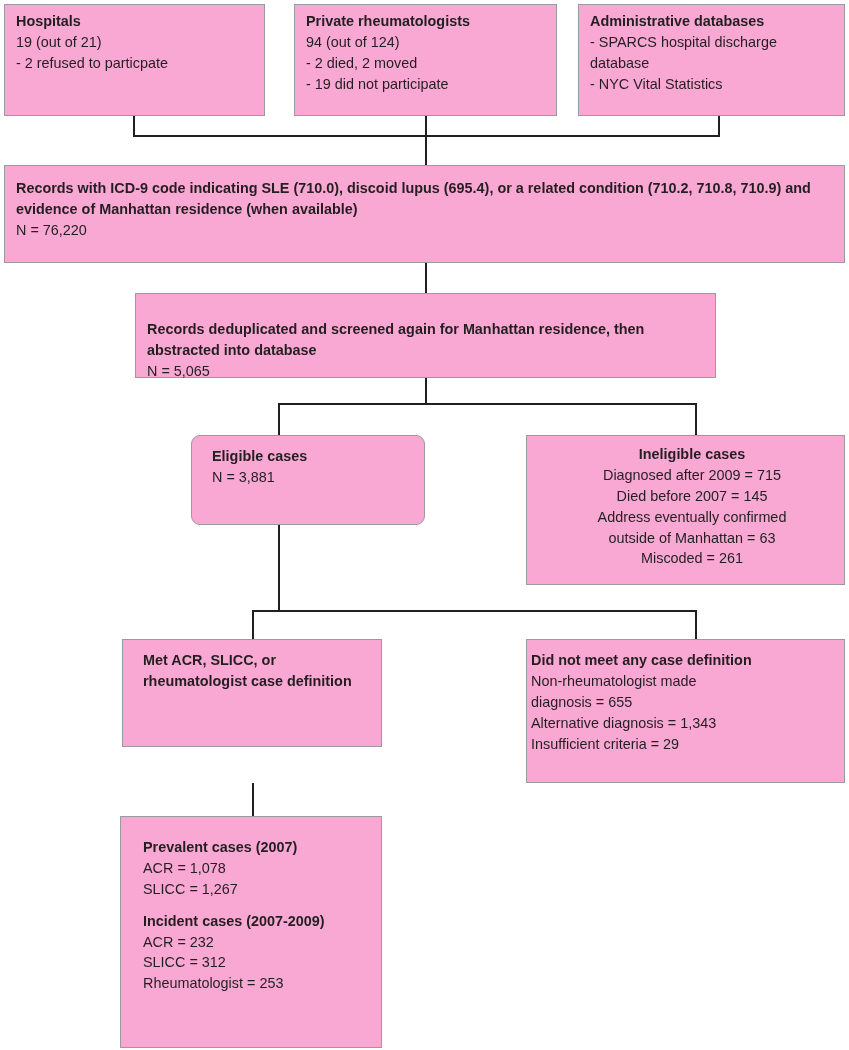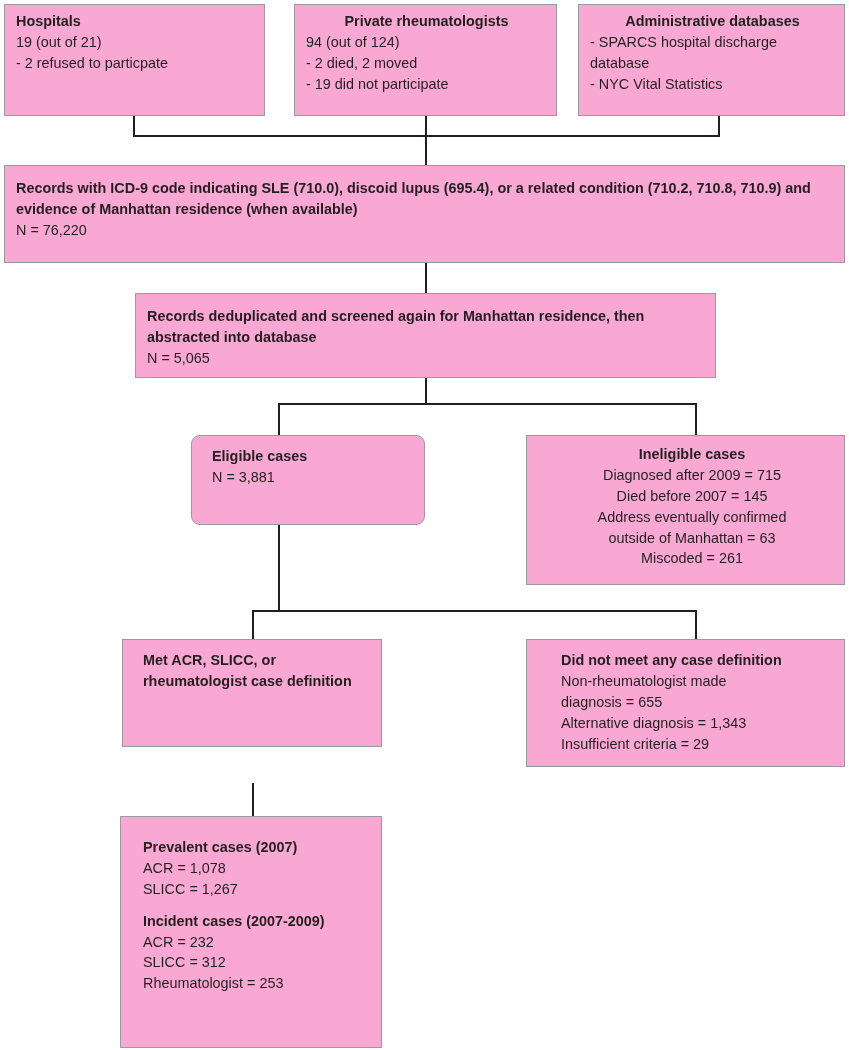--- a/index.html
+++ b/index.html
@@ -30,21 +30,20 @@
     line-height: 1.45;
     z-index: 2;
   }
   .box .hd {
     font-weight: bold;
   }
   .box .ln {
     white-space: pre-wrap;
   }
   .center {
-    text-align: center;
   }
   .ctr-line {
   }
   .spacer {
     height: 11px;
   }
   
   .conn {
     position: absolute;
     background: #231f20;
@@ -84,21 +83,21 @@
   <div class="conn h" style="left:133px; top:135px; width:587px;"></div>
   <div class="conn v" style="left:425px; top:135px; height:30px;"></div>
 
   <div class="box" style="left:4px; top:165px; width:841px; height:98px; padding-top:12px;">
     <div class="hd">Records with ICD-9 code indicating SLE (710.0), discoid lupus (695.4), or a related condition (710.2, 710.8, 710.9) and evidence of Manhattan residence (when available)</div>
     <div class="ctr-line">N = 76,220</div>
   </div>
 
   <div class="conn v" style="left:425px; top:263px; height:30px;"></div>
 
-  <div class="box" style="left:135px; top:293px; width:581px; height:85px; padding-top:12px;">
+  <div class="box" style="left:135px; top:293px; width:581px; height:85px; padding-top:25px;">
     <div class="hd">Records deduplicated and screened again for Manhattan residence, then abstracted into database</div>
     <div class="ctr-line">N = 5,065</div>
   </div>
 
   <div class="conn v" style="left:425px; top:378px; height:26px;"></div>
   <div class="conn h" style="left:278px; top:403px; width:418px;"></div>
   <div class="conn v" style="left:278px; top:403px; height:32px;"></div>
   <div class="conn v" style="left:695px; top:403px; height:32px;"></div>
 
   <div class="box" style="left:191px; top:435px; width:234px; height:90px; padding-top:10px; padding-left:20px;border-radius:9px;">
@@ -117,21 +116,21 @@
 
   <div class="conn v" style="left:278px; top:525px; height:86px;"></div>
   <div class="conn h" style="left:252px; top:610px; width:444px;"></div>
   <div class="conn v" style="left:252px; top:610px; height:29px;"></div>
   <div class="conn v" style="left:695px; top:610px; height:29px;"></div>
 
   <div class="box" style="left:122px; top:639px; width:260px; height:108px; padding-top:10px; padding-left:20px;">
     <div class="hd">Met ACR, SLICC, or rheumatologist case definition</div>
   </div>
 
-  <div class="box" style="left:526px; top:639px; width:319px; height:128px; padding-top:10px; padding-left:34px;">
+  <div class="box" style="left:526px; top:639px; width:319px; height:144px; padding-top:10px; padding-left:4px;">
     <div class="hd">Did not meet any case definition</div>
     <div class="ln">Non-rheumatologist made</div>
     <div class="ln">diagnosis = 655</div>
     <div class="ln">Alternative diagnosis = 1,343</div>
     <div class="ln">Insufficient criteria = 29</div>
   </div>
 
   <div class="conn v" style="left:252px; top:783px; height:33px;"></div>
 
   <div class="box" style="left:120px; top:816px; width:262px; height:232px; padding-top:20px; padding-left:22px;">

